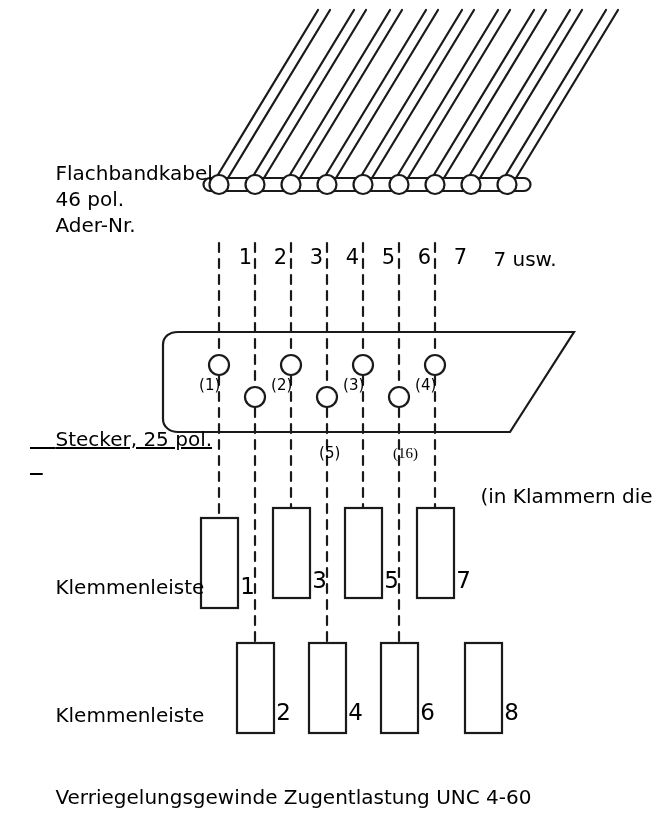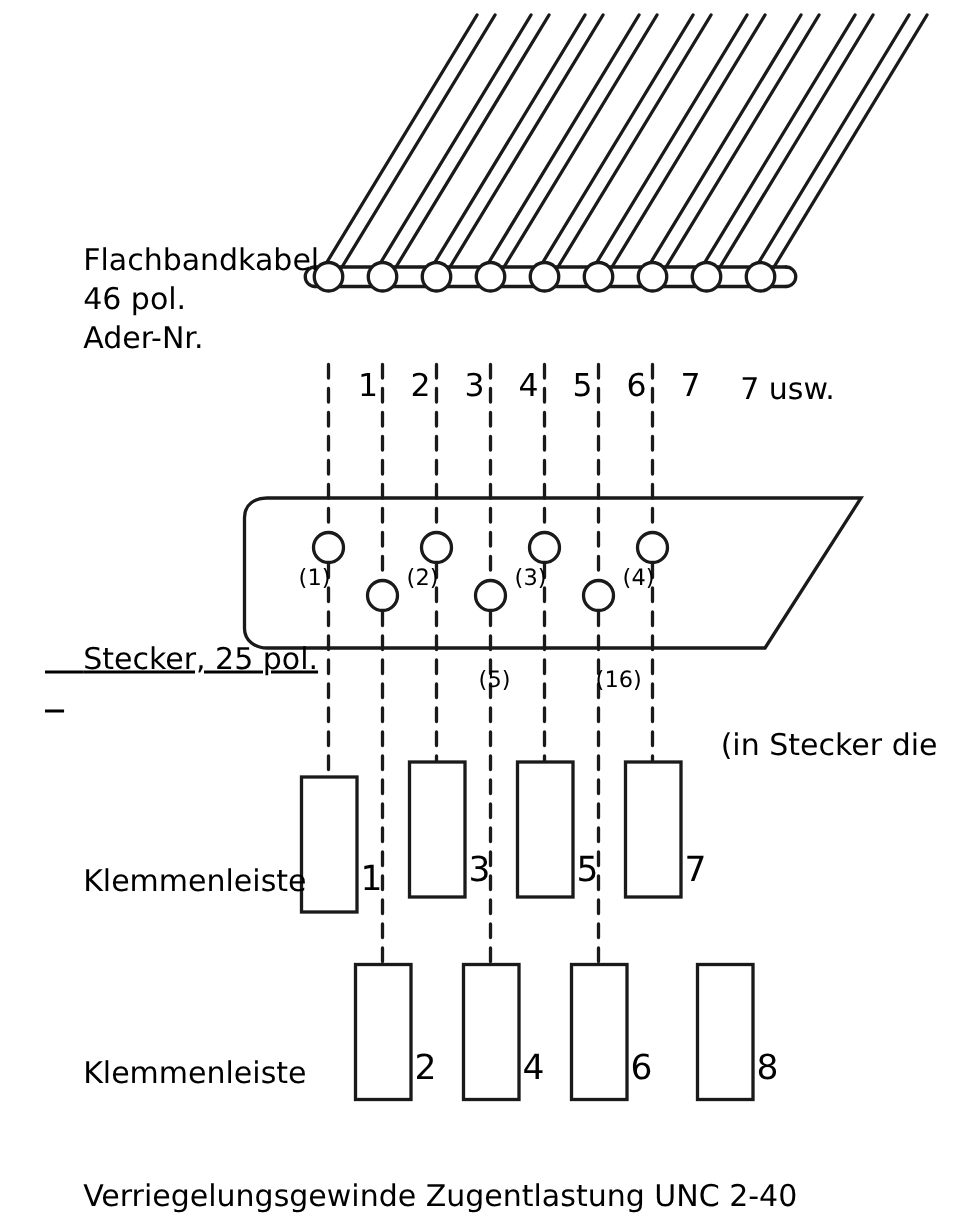--- a/index.html
+++ b/index.html
@@ -206,26 +206,26 @@
   <div class="lbl pin" style="left:324px; top:346px;">
     <span>(3)</span>
   </div>
   <div class="lbl pin" style="left:396px; top:346px;">
     <span>(4)</span>
   </div>
 
   <div class="lbl pin" style="left:300px; top:414px;">
     <span>(5)</span>
   </div>
-  <div class="lbl pin" style="left:378px; top:414px;">
+  <div class="lbl pin" style="left:378px; top:414px;font-family:Liberation Serif, serif;">
     <span>(16)</span>
   </div>
 
   <div class="lbl" style="left:455px; top:457px;">
-    <span>(in Stecker die</span>
+    <span>(in Klammern die</span>
   </div>
 
   <div class="lbl" style="left:30px; top:548px;">
     <span>Klemmenleiste</span>
   </div>
   <div class="lbl" style="left:30px; top:676px;">
     <span>Klemmenleiste</span>
   </div>
 
   <div class="lbl block" style="left:211px; top:547px;">
@@ -248,16 +248,16 @@
     <span>4</span>
   </div>
   <div class="lbl block" style="left:391px; top:673px;">
     <span>6</span>
   </div>
   <div class="lbl block" style="left:475px; top:673px;">
     <span>8</span>
   </div>
 
   <div class="lbl" style="left:30px; top:758px;">
-    <span>Verriegelungsgewinde Zugentlastung UNC 2-40</span>
+    <span>Verriegelungsgewinde Zugentlastung UNC 4-60</span>
   </div>
 
 </div>
 
 </body></html>

